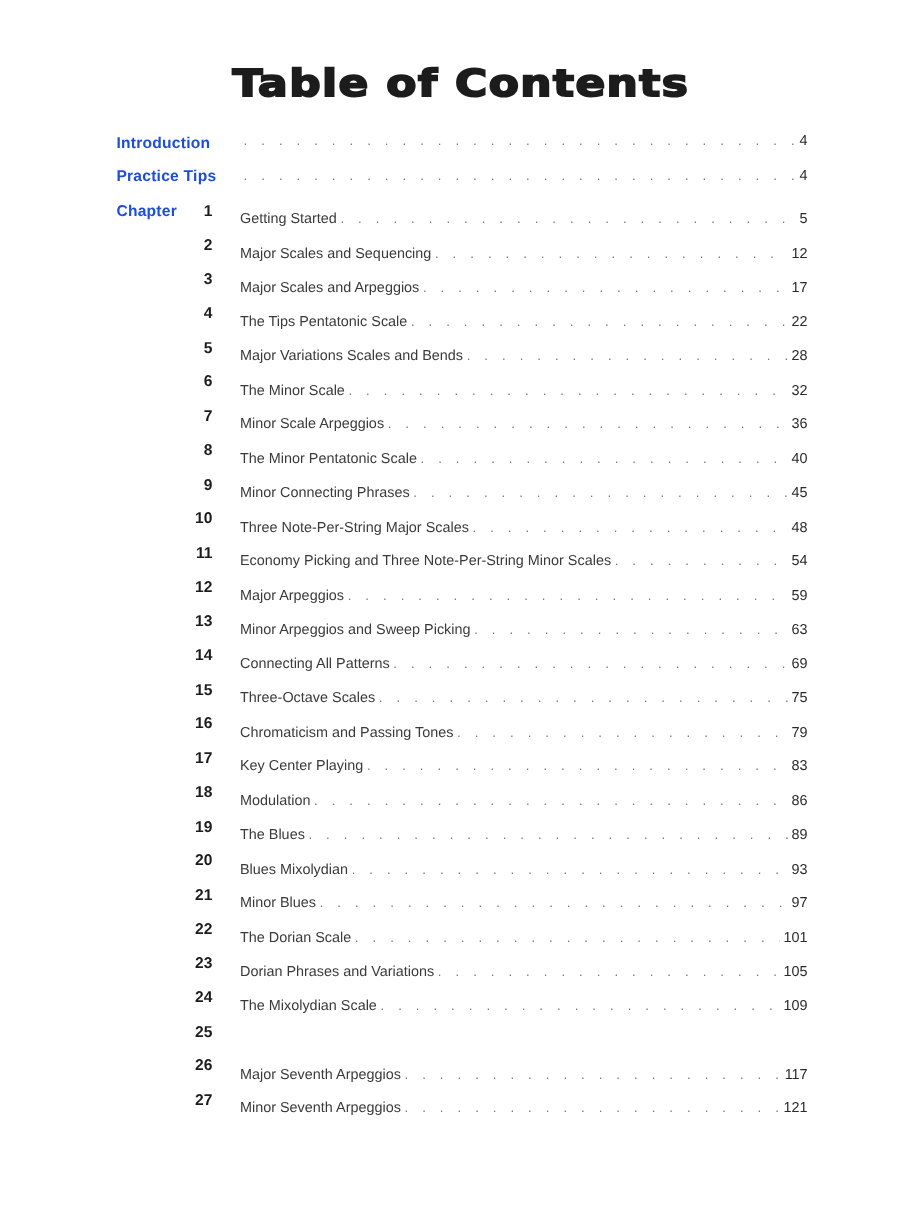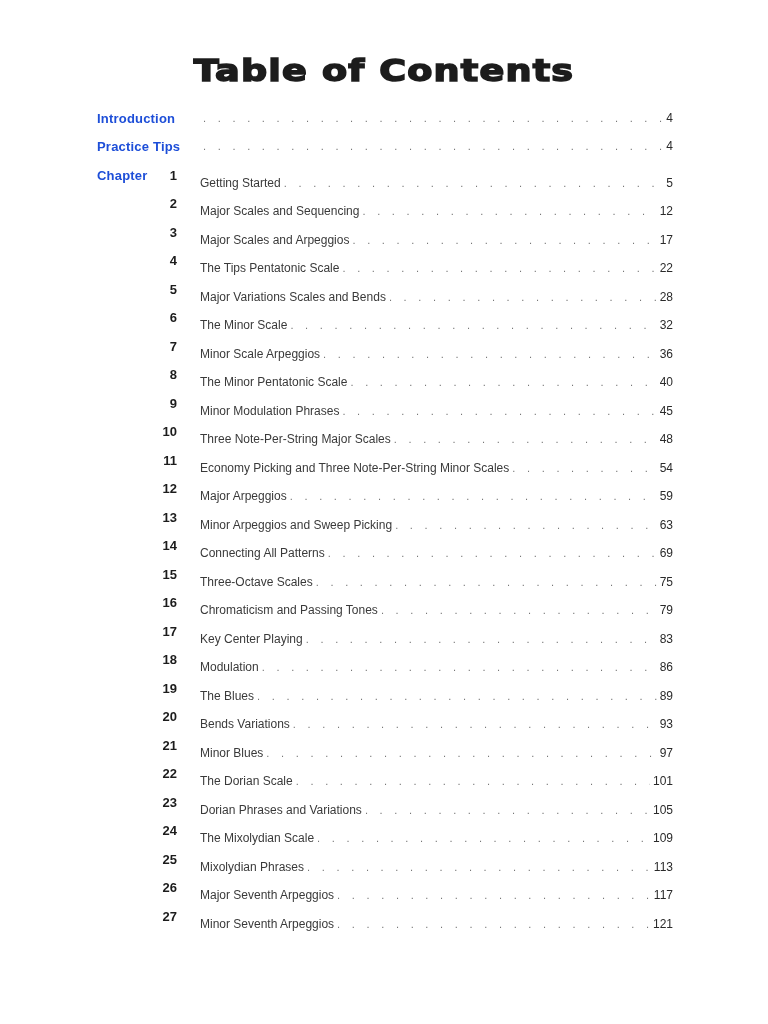--- a/index.html
+++ b/index.html
@@ -175,21 +175,21 @@
         <span class="chap-num">8</span>
         <div class="entry">
           <span class="entry-title">The Minor Pentatonic Scale</span>
           <span class="leader"></span>
           <span class="page-num">40</span>
         </div>
       </div>
       <div class="row">
         <span class="chap-num">9</span>
         <div class="entry">
-          <span class="entry-title">Minor Modulation Phrases</span>
+          <span class="entry-title">Minor Connecting Phrases</span>
           <span class="leader"></span>
           <span class="page-num">45</span>
         </div>
       </div>
       <div class="row">
         <span class="chap-num">10</span>
         <div class="entry">
           <span class="entry-title">Three Note-Per-String Major Scales</span>
           <span class="leader"></span>
           <span class="page-num">48</span>
@@ -263,21 +263,21 @@
         <span class="chap-num">19</span>
         <div class="entry">
           <span class="entry-title">The Blues</span>
           <span class="leader"></span>
           <span class="page-num">89</span>
         </div>
       </div>
       <div class="row">
         <span class="chap-num">20</span>
         <div class="entry">
-          <span class="entry-title">Bends Variations</span>
+          <span class="entry-title">Blues Mixolydian</span>
           <span class="leader"></span>
           <span class="page-num">93</span>
         </div>
       </div>
       <div class="row">
         <span class="chap-num">21</span>
         <div class="entry">
           <span class="entry-title">Minor Blues</span>
           <span class="leader"></span>
           <span class="page-num">97</span>
@@ -302,25 +302,20 @@
       <div class="row">
         <span class="chap-num">24</span>
         <div class="entry">
           <span class="entry-title">The Mixolydian Scale</span>
           <span class="leader"></span>
           <span class="page-num">109</span>
         </div>
       </div>
       <div class="row">
         <span class="chap-num">25</span>
-        <div class="entry">
-          <span class="entry-title">Mixolydian Phrases</span>
-          <span class="leader"></span>
-          <span class="page-num">113</span>
-        </div>
       </div>
       <div class="row">
         <span class="chap-num">26</span>
         <div class="entry">
           <span class="entry-title">Major Seventh Arpeggios</span>
           <span class="leader"></span>
           <span class="page-num">117</span>
         </div>
       </div>
       <div class="row">

